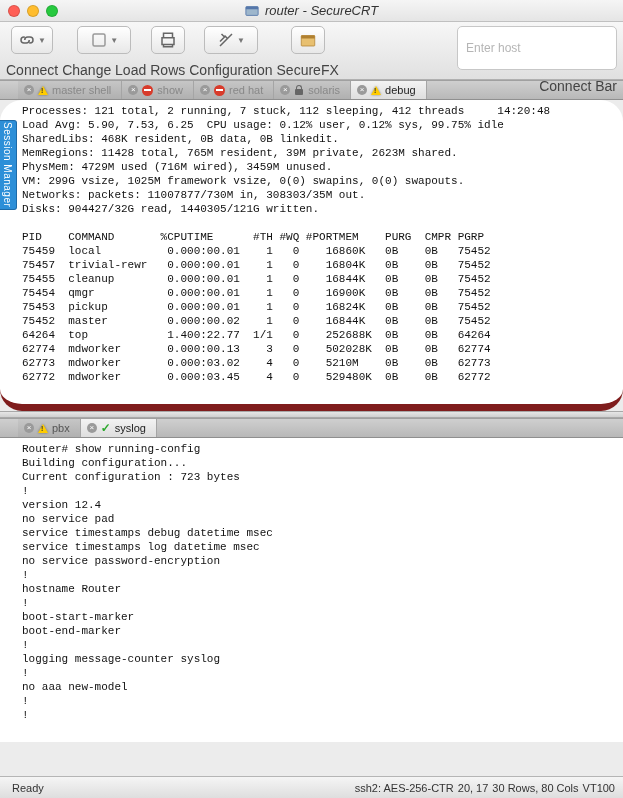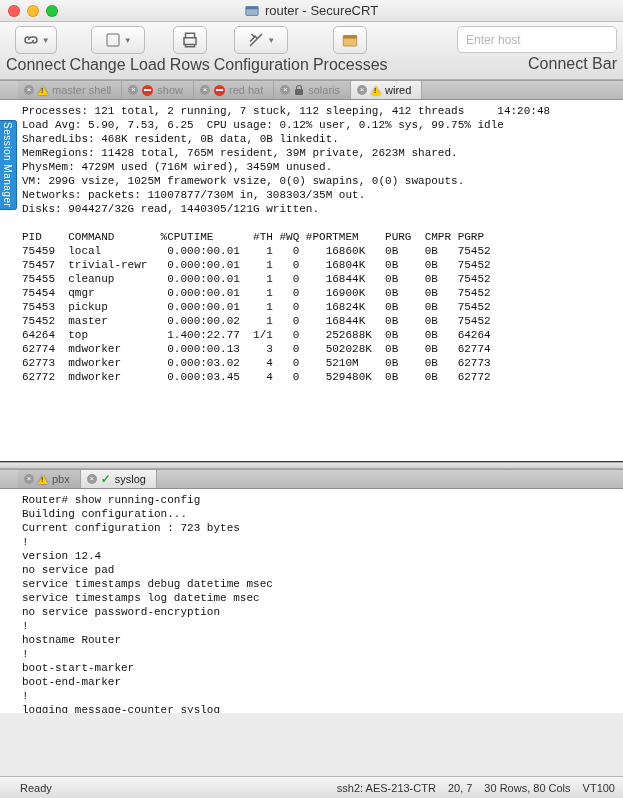--- a/index.html
+++ b/index.html
@@ -16,20 +16,21 @@
 
   
   .titlebar {
     height: 22px;
     background: linear-gradient(#f5f5f5,#e5e5e5);
     border-bottom: 1px solid #c0c0c0;
     display: flex;
     align-items: center;
     padding: 0 8px;
     position: relative;
+    font-style: italic;
   }
   .traffic { display:flex; gap:7px; }
   .light { width:12px; height:12px; border-radius:50%; border:1px solid rgba(0,0,0,.15); }
   .red{background:#ff5f56}.yellow{background:#ffbd2e}.green{background:#27c93f}
   .title-center {
     position:absolute; left:0; right:0; text-align:center;
     font-size:13px; color:#333; pointer-events:none;
     display:flex; justify-content:center; align-items:center; gap:6px;
   }
 
@@ -48,23 +49,23 @@
     height:28px;
     min-width:34px;
     background: linear-gradient(#ffffff,#e8e8e8);
     border:1px solid #bcbcbc;
     border-radius:5px;
     display:flex; align-items:center; justify-content:center;
     padding: 0 6px;
     color:#555;
   }
   .tb-btn svg { width:18px; height:18px; }
-  .tb-label { font-size:16px; color:#444; margin-top:2px; text-align:center; white-space:nowrap; }
+  .tb-label { font-size:14px; color:#444; margin-top:8px; text-align:center; white-space:nowrap; }
   .host-input {
-    height:27px; width:160px;
+    height:44px; width:160px;
     background:#fff; border:1px solid #c7c7c7; border-radius:5px;
     padding:0 8px; font-size:12px; color:#999;
     display:flex; align-items:center;
   }
   .toolbar-spacer { flex:1; }
 
   
   .side-tab {
     position:absolute;
     top:120px; left:0;
@@ -125,41 +126,41 @@
   .pane {
     background:#fff;
     font-family: "Menlo","Consolas","Courier New",monospace;
     font-size:11px;
     line-height:14px;
     color:#111;
     padding:4px 6px 4px 22px;
     overflow:hidden;
     white-space:pre;
   }
-  .pane-top { height: 362px; border-bottom:1px solid #7f1d1d; }
+  .pane-top { height: 311px; border-bottom:7px solid #7f1d1d;border-radius:22px; }
   .split {
     height:7px;
     background: linear-gradient(#e6e6e6,#cfcfcf);
     border-top:1px solid #a8a8a8;
     border-bottom:1px solid #a8a8a8;
   }
-  .pane-bot { height: 224px; }
+  .pane-bot { height: 304px; }
 
   
   .statusbar {
     position:absolute; bottom:0; left:0; right:0;
     height:22px;
     background: linear-gradient(#f5f5f5,#dedede);
     border-top:1px solid #b5b5b5;
     display:flex; align-items:center;
     font-size:11px; color:#333;
     padding:0 8px;
   }
   .statusbar .sp{flex:1}
-  .statusbar span{margin-left:12px}
+  .statusbar span{margin-left:4px}
 
   .chev{font-size:8px;color:#777;margin-left:2px}
 </style>
 </head>
 <body>
 
 <div class="titlebar">
   <div class="traffic">
     <div class="light red"></div>
     <div class="light yellow"></div>
@@ -210,21 +211,21 @@
     </div>
     <div class="tb-label">Configuration</div>
   </div>
   <div class="tb-group">
     <div class="tb-btn">
       <svg viewBox="0 0 24 24">
           <rect x="3" y="6" width="18" height="14" rx="1" fill="#e8c070" stroke="#b08030"></rect>
           <rect x="3" y="6" width="18" height="4" fill="#b08030"></rect>
         </svg>
     </div>
-    <div class="tb-label">Processes</div>
+    <div class="tb-label">SecureFX</div>
   </div>
   <div class="toolbar-spacer"></div>
   <div class="tb-group" style="align-items:flex-start">
     <div class="host-input">
       <span style="color:#b5b5b5">Enter host</span>
     </div>
     <div class="tb-label" style="width:100%;text-align:right">Connect Bar</div>
   </div>
 </div>
 
@@ -247,21 +248,21 @@
       <span>red hat</span>
     </div>
     <div class="tab inactive-dark">
       <span class="tab-close">×</span>
       <span class="lock"></span>
       <span>solaris</span>
     </div>
     <div class="tab active">
       <span class="tab-close">×</span>
       <span class="tri"></span>
-      <span>wired</span>
+      <span>debug</span>
     </div>
   </div>
 
 <div class="pane pane-top" id="pane-top"><div>Processes: 121 total, 2 running, 7 stuck, 112 sleeping, 412 threads     14:20:48</div><div>Load Avg: 5.90, 7.53, 6.25  CPU usage: 0.12% user, 0.12% sys, 99.75% idle</div><div>SharedLibs: 468K resident, 0B data, 0B linkedit.</div><div>MemRegions: 11428 total, 765M resident, 39M private, 2623M shared.</div><div>PhysMem: 4729M used (716M wired), 3459M unused.</div><div>VM: 299G vsize, 1025M framework vsize, 0(0) swapins, 0(0) swapouts.</div><div>Networks: packets: 11007877/730M in, 308303/35M out.</div><div>Disks: 904427/32G read, 1440305/121G written.</div><div>&nbsp;</div><div>PID    COMMAND       %CPUTIME      #TH #WQ #PORTMEM    PURG  CMPR PGRP  </div><div>75459  local          0.000:00.01    1   0    16860K   0B    0B   75452 </div><div>75457  trivial-rewr   0.000:00.01    1   0    16804K   0B    0B   75452 </div><div>75455  cleanup        0.000:00.01    1   0    16844K   0B    0B   75452 </div><div>75454  qmgr           0.000:00.01    1   0    16900K   0B    0B   75452 </div><div>75453  pickup         0.000:00.01    1   0    16824K   0B    0B   75452 </div><div>75452  master         0.000:00.02    1   0    16844K   0B    0B   75452 </div><div>64264  top            1.400:22.77  1/1   0    252688K  0B    0B   64264 </div><div>62774  mdworker       0.000:00.13    3   0    502028K  0B    0B   62774 </div><div>62773  mdworker       0.000:03.02    4   0    5210M    0B    0B   62773 </div><div>62772  mdworker       0.000:03.45    4   0    529480K  0B    0B   62772 </div></div>
 
 <div class="split"></div>
 
 <div class="tabbar" id="tabbar-bot">
     <div class="tab">
       <span class="tab-close">×</span>
@@ -273,17 +274,17 @@
       <span class="check">✓</span>
       <span>syslog</span>
     </div>
   </div>
 
 <div class="pane pane-bot" id="pane-bot"><div>Router# show running-config</div><div>Building configuration...</div><div>Current configuration : 723 bytes</div><div>!</div><div>version 12.4</div><div>no service pad</div><div>service timestamps debug datetime msec</div><div>service timestamps log datetime msec</div><div>no service password-encryption</div><div>!</div><div>hostname Router</div><div>!</div><div>boot-start-marker</div><div>boot-end-marker</div><div>!</div><div>logging message-counter syslog</div><div>!</div><div>no aaa new-model</div><div>!</div><div>!</div></div>
 
 <div class="statusbar">
   <span>Ready</span>
   <span class="sp"></span>
-  <span>ssh2: AES-213-CTR</span>
-  <span>20, 7</span>
+  <span>ssh2: AES-256-CTR</span>
+  <span>20, 17</span>
   <span>30 Rows, 80 Cols</span>
   <span>VT100</span>
 </div>
 
 </body></html>

